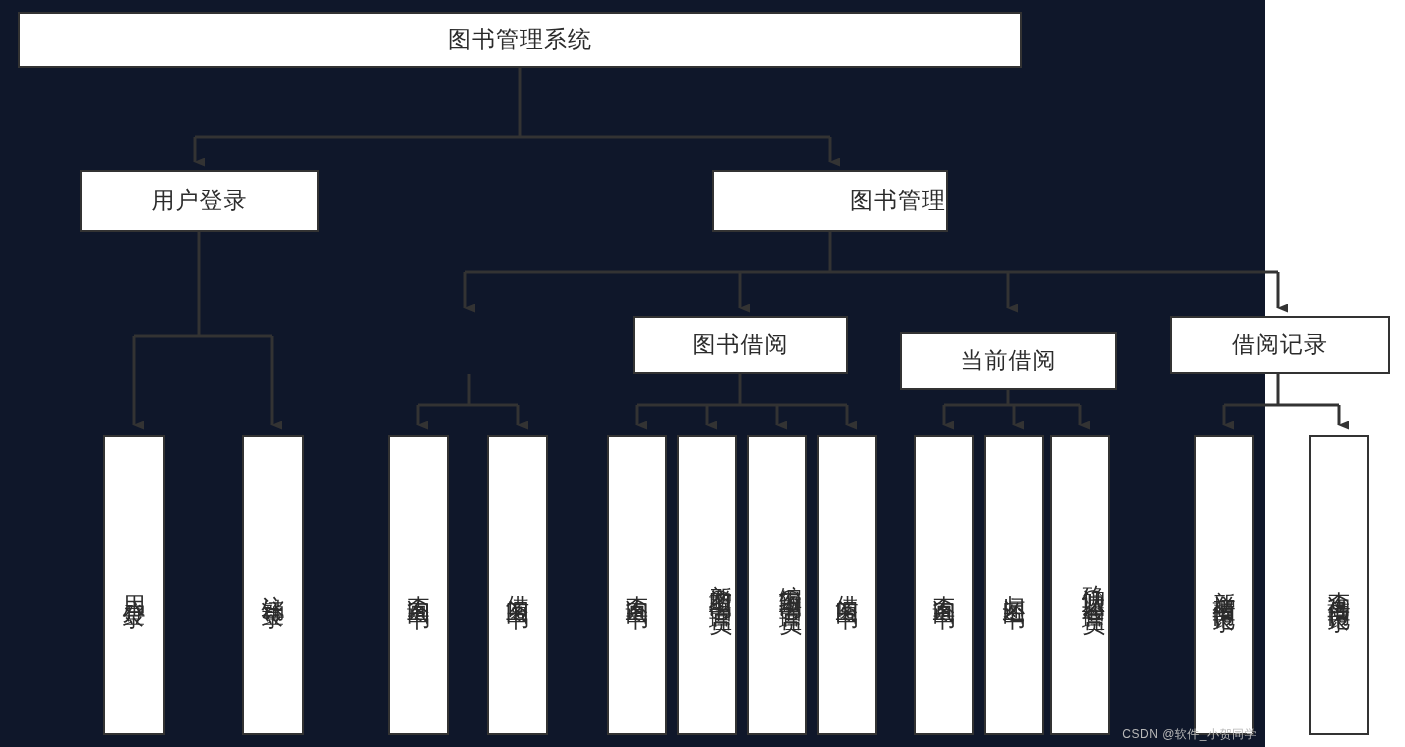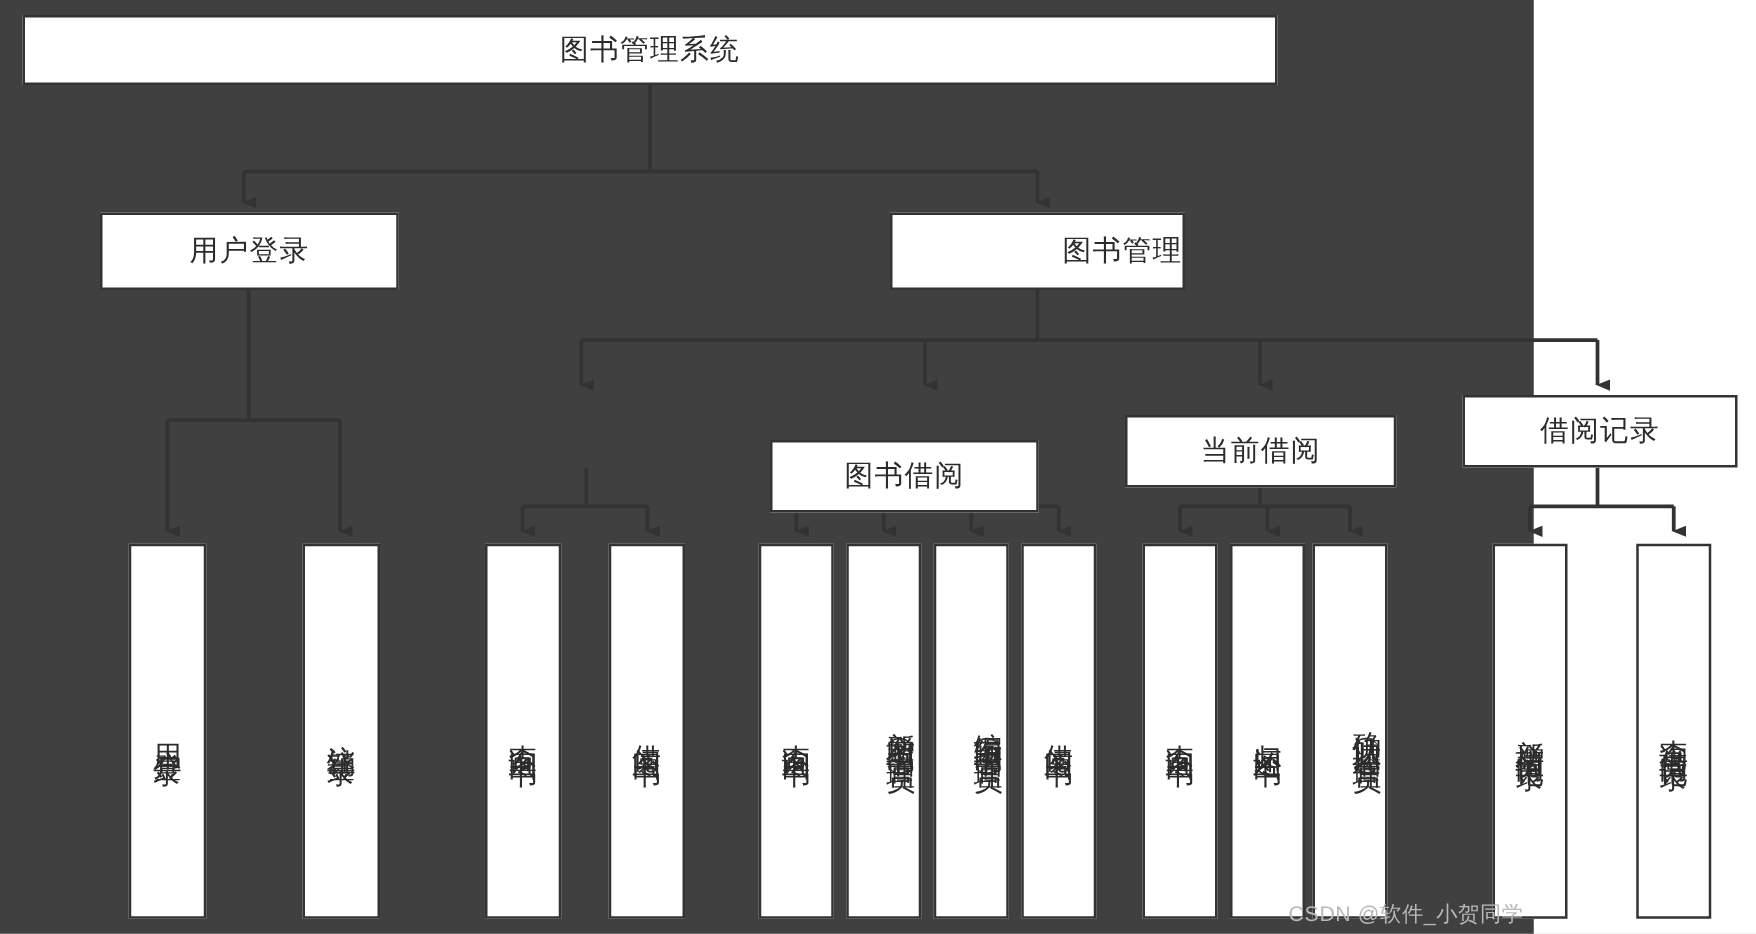--- a/index.html
+++ b/index.html
@@ -10,21 +10,22 @@
   body {
     width: 1405px;
     height: 747px;
     font-family: "Liberation Sans", "DejaVu Sans", sans-serif;
     overflow: hidden;
   }
   #diagram-root {
     position: relative;
     width: 1227px;
     height: 747px;
-    background: #404040;
+    background: #0f172a;
+    padding-left: 38px;
   }
   svg.wires {
     position: absolute;
     left: 0;
     top: 0;
     width: 1405px;
     height: 747px;
     pointer-events: none;
   }
   .node {
@@ -55,21 +56,21 @@
   .node.vert.topal {
     align-items: flex-start;
   }
   .node.vert.midal {
     align-items: center;
   }
   .watermark {
     position: absolute;
     right: 8px;
     bottom: 4px;
-    font-size: 17px;
+    font-size: 12px;
     color: #b8b8b8;
     letter-spacing: 0.5px;
     white-space: nowrap;
   }
 </style>
 </head>
 <body>
 
 <div id="diagram-root">
 
@@ -127,21 +128,21 @@
     <span>图书管理系统</span>
   </div>
 
   <div class="node horiz" style="left:80px; top:170px; width:239px; height:62px;">
     <span>用户登录</span>
   </div>
   <div class="node horiz" style="left:712px; top:170px; width:236px; height:62px;justify-content:flex-end;">
     <span>图书管理</span>
   </div>
 
-  <div class="node horiz" style="left:616px; top:316px; width:215px; height:58px;margin-top:36px;">
+  <div class="node horiz" style="left:633px; top:316px; width:215px; height:58px;">
     <span>图书借阅</span>
   </div>
   <div class="node horiz" style="left:900px; top:332px; width:217px; height:58px;">
     <span>当前借阅</span>
   </div>
   <div class="node horiz" style="left:1170px; top:316px; width:220px; height:58px;">
     <span>借阅记录</span>
   </div>
 
   <div class="node vert midal" style="left:103px; top:435px; width:62px; height:300px;">

